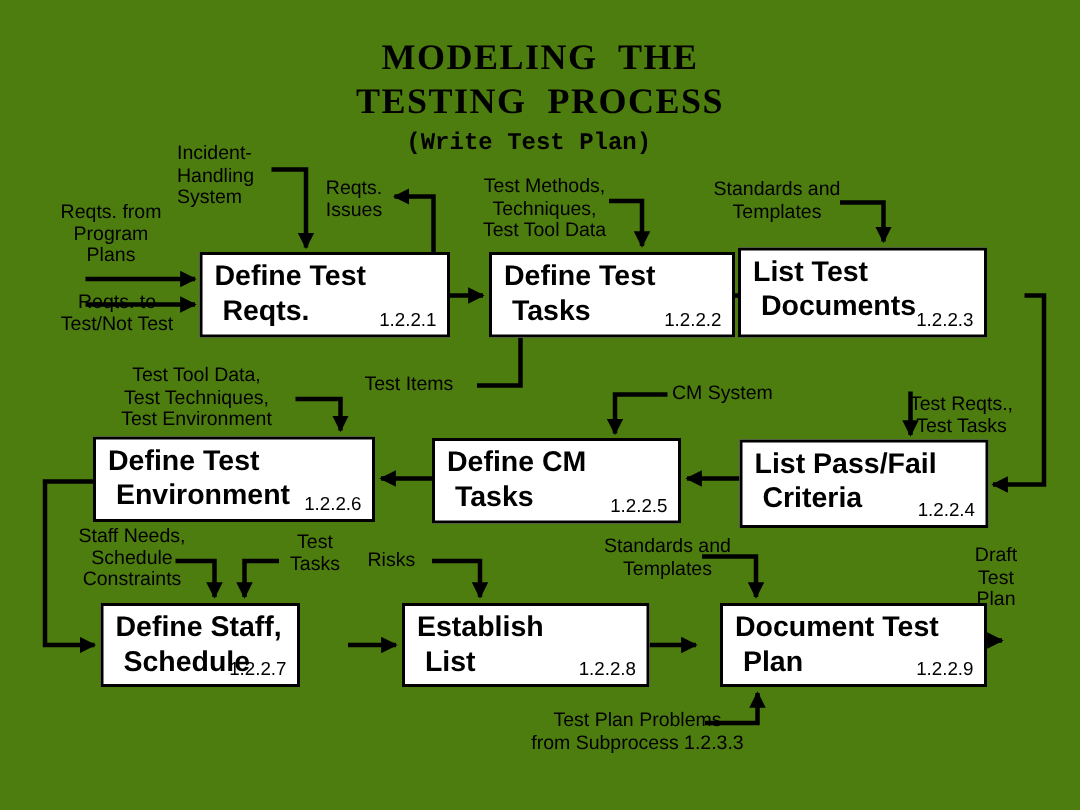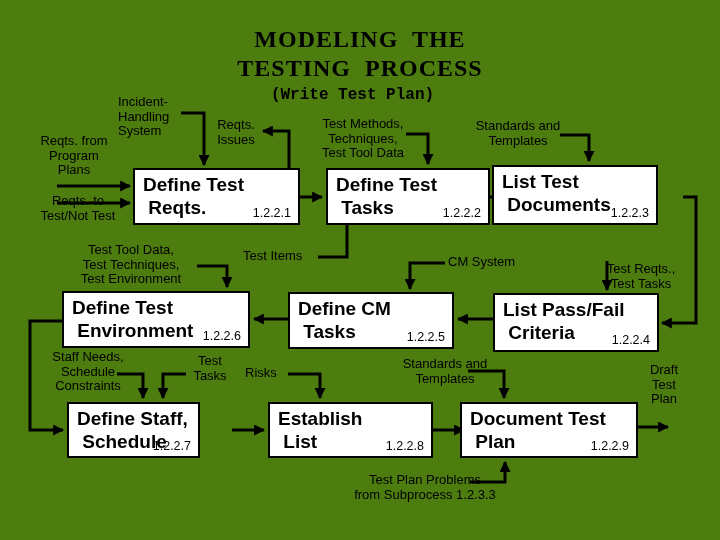--- a/index.html
+++ b/index.html
@@ -148,21 +148,21 @@
   <div class="pbox" style="left:67px; top:402px; width:133px; height:56px;">
     <div class="pbox-label">Define Staff,
  Schedule</div>
     <div class="pbox-number">1.2.2.7</div>
   </div>
   <div class="pbox" style="left:268px; top:402px; width:165px; height:56px;">
     <div class="pbox-label">Establish
  List</div>
     <div class="pbox-number">1.2.2.8</div>
   </div>
-  <div class="pbox" style="left:460px; top:402px; width:178px; height:56px;">
+  <div class="pbox" style="left:480px; top:402px; width:178px; height:56px;">
     <div class="pbox-label">Document Test
  Plan</div>
     <div class="pbox-number">1.2.2.9</div>
   </div>
 
   <div class="flow-label ta-l" style="left:118px; top:95px;  width:64px;">Incident-
 Handling
 System</div>
   <div class="flow-label ta-c" style="left:30px;  top:134px; width:88px;">Reqts. from
 Program

